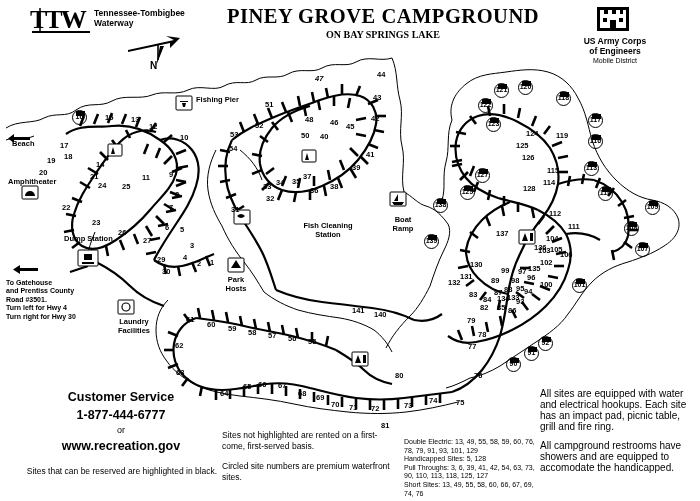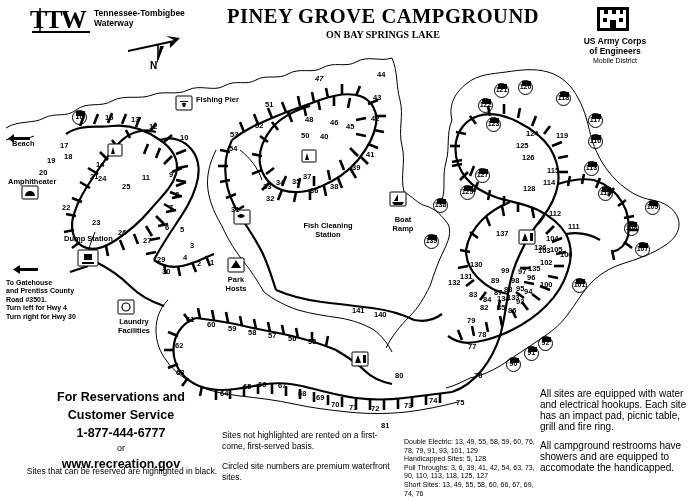--- a/index.html
+++ b/index.html
@@ -439,21 +439,21 @@
     <div class="sn" style="left: 149px; top: 122px;">12</div>
     <div class="sn" style="left: 180px; top: 133px;">10</div>
     <div class="sn" style="left: 60px; top: 141px;">17</div>
     <div class="sn" style="left: 64px; top: 152px;">18</div>
     <div class="sn" style="left: 96px; top: 160px;">14</div>
     <div class="sn" style="left: 142px; top: 173px;">11</div>
     <div class="sn" style="left: 47px; top: 156px;">19</div>
     <div class="sn" style="left: 39px; top: 168px;">20</div>
     <div class="sn" style="left: 90px; top: 172px;">21</div>
     <div class="sn" style="left: 62px; top: 203px;">22</div>
-    <div class="sn" style="left: 98px; top: 174px;">24</div>
+    <div class="sn" style="left: 98px; top: 181px;">24</div>
     <div class="sn" style="left: 122px; top: 182px;">25</div>
     <div class="sn" style="left: 169px; top: 170px;">9</div>
     <div class="sn" style="left: 175px; top: 190px;">8</div>
     <div class="sn" style="left: 169px; top: 203px;">7</div>
     <div class="sn" style="left: 92px; top: 218px;">23</div>
     <div class="sn" style="left: 118px; top: 228px;">26</div>
     <div class="sn" style="left: 143px; top: 236px;">27</div>
     <div class="sn" style="left: 165px; top: 223px;">6</div>
     <div class="sn" style="left: 180px; top: 225px;">5</div>
     <div class="sn" style="left: 183px; top: 253px;">4</div>
@@ -568,21 +568,20 @@
     <div class="sn" style="left: 528px; top: 264px;">135</div>
     <div class="sn" style="left: 534px; top: 243px;">136</div>
     <div class="sn" style="left: 496px; top: 229px;">137</div>
     <div class="sn circ" style="left: 433px; top: 198px;">138</div>
     <div class="sn circ" style="left: 424px; top: 234px;">139</div>
     <div class="sn" style="left: 374px; top: 310px;">140</div>
     <div class="sn" style="left: 352px; top: 306px;">141</div>
   </div>
 
 <div class="abs" id="reservations">
-  <div class="r1">For Reservations and</div>
   <div class="r1">Customer Service</div>
   <div class="r2">1-877-444-6777</div>
   <div class="r3">or</div>
   <div class="r2">www.recreation.gov</div>
 </div>
 <div class="abs" id="highlight-note">Sites that can be reserved are highlighted in black.</div>
 
 <div class="abs" id="note-middle">
   <p>Sites not highlighted are rented on a first-come, first-served basis.</p>
   <p>Circled site numbers are premium waterfront sites.</p>

